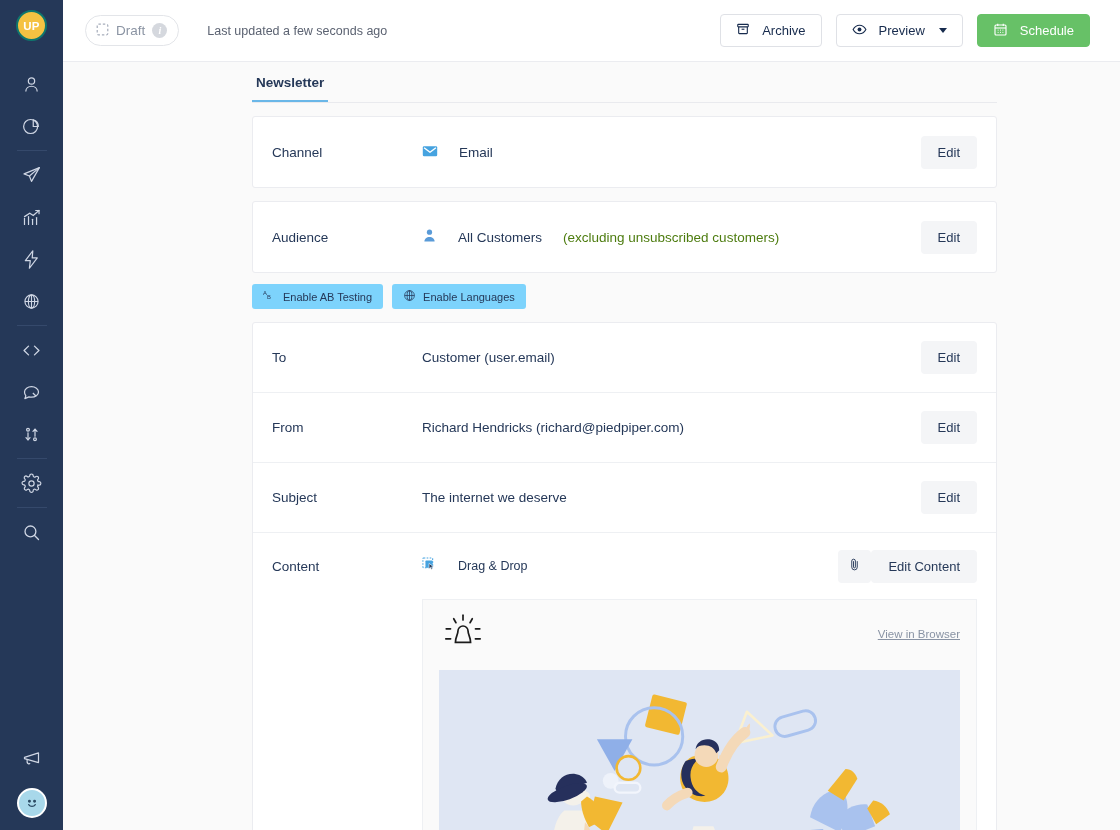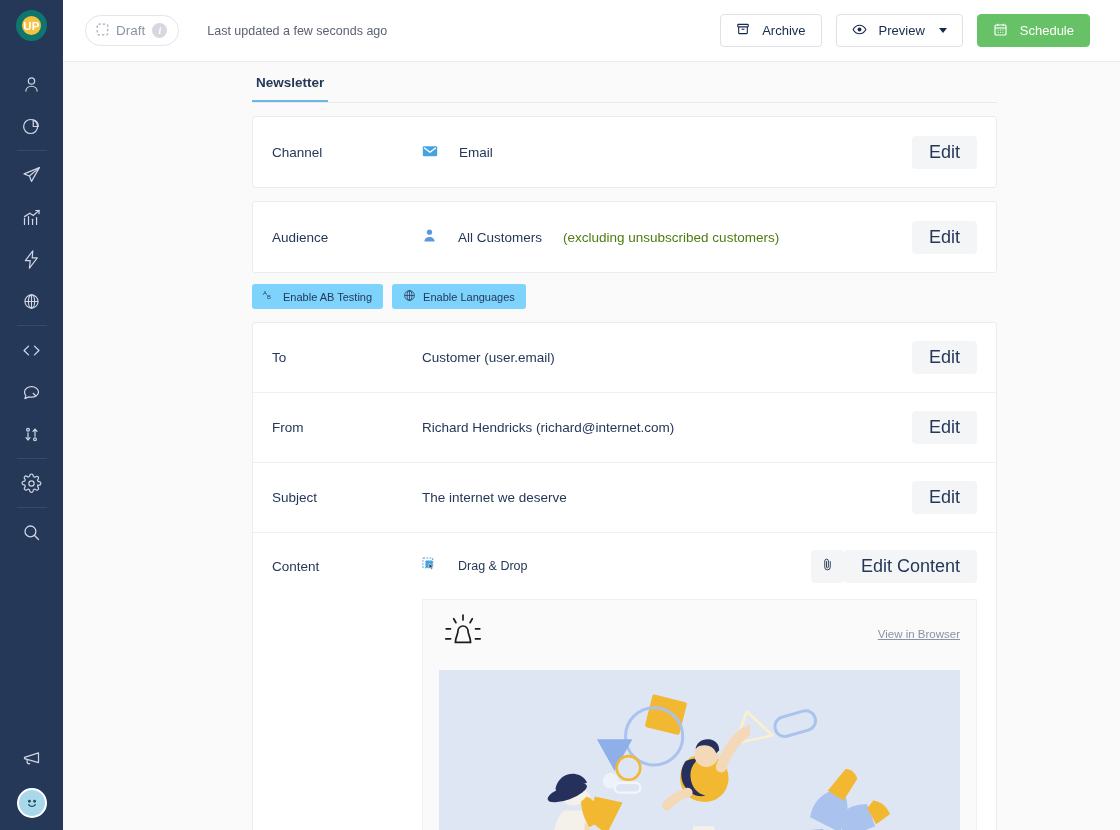--- a/index.html
+++ b/index.html
@@ -20,21 +20,21 @@
     padding-top: 10px;
     position: relative;
   }
   .logo {
     width: 31px; height: 31px; border-radius: 50%;
     background: #f5c242;
     color: #ffffff; font-size: 11.5px; font-weight: bold;
     display: flex; align-items: center; justify-content: center;
     letter-spacing: .2px;
     margin-bottom: 22px;
-    border: 6px solid #0f766e;
+    border: 2px solid #0f766e;
   }
   .nav-icon {
     width: 42px; height: 42px;
     display: flex; align-items: center; justify-content: center;
     color: #cfd6e4;
     cursor: pointer;
   }
   .nav-icon svg { display:block; }
   .nav-sep {
     width: 30px; height: 1px; background: #35496b;
@@ -122,21 +122,21 @@
     font-size: 13.5px; color: #253858;
   }
   .row-value {
     flex: 1; display: flex; align-items: center; gap: 21px;
     font-size: 13.5px; color: #253858;
   }
   .row-value .muted { color: #4d7c0f; }
   .edit-btn {
     background: #f4f5f7; border: none; border-radius: 4px;
     height: 33px; padding: 0 17px;
-    font-size: 18px; color: #253858; cursor: pointer;
+    font-size: 13px; color: #253858; cursor: pointer;
     font-family: "Liberation Sans", sans-serif;
   }
   .toggles { display: flex; gap: 9px; margin-top: 11px; }
   .toggle-btn {
     background: #7dd3fc; border: none; border-radius: 3px;
     height: 25px; padding: 0 11px;
     display: inline-flex; align-items: center; gap: 7px;
     font-size: 11px; color: #253858; cursor: pointer;
     font-family: "Liberation Sans", sans-serif;
   }
@@ -431,21 +431,21 @@
           <div class="row-label">To</div>
           <div class="row-value">
             <span>Customer (user.email)</span>
           </div>
           <button class="edit-btn">Edit</button>
         </div>
 
         <div class="row">
           <div class="row-label">From</div>
           <div class="row-value">
-            <span>Richard Hendricks  (richard@internet.com)</span>
+            <span>Richard Hendricks  (richard@piedpiper.com)</span>
           </div>
           <button class="edit-btn">Edit</button>
         </div>
 
         <div class="row">
           <div class="row-label">Subject</div>
           <div class="row-value">
             <span>The internet we deserve</span>
           </div>
           <button class="edit-btn">Edit</button>

